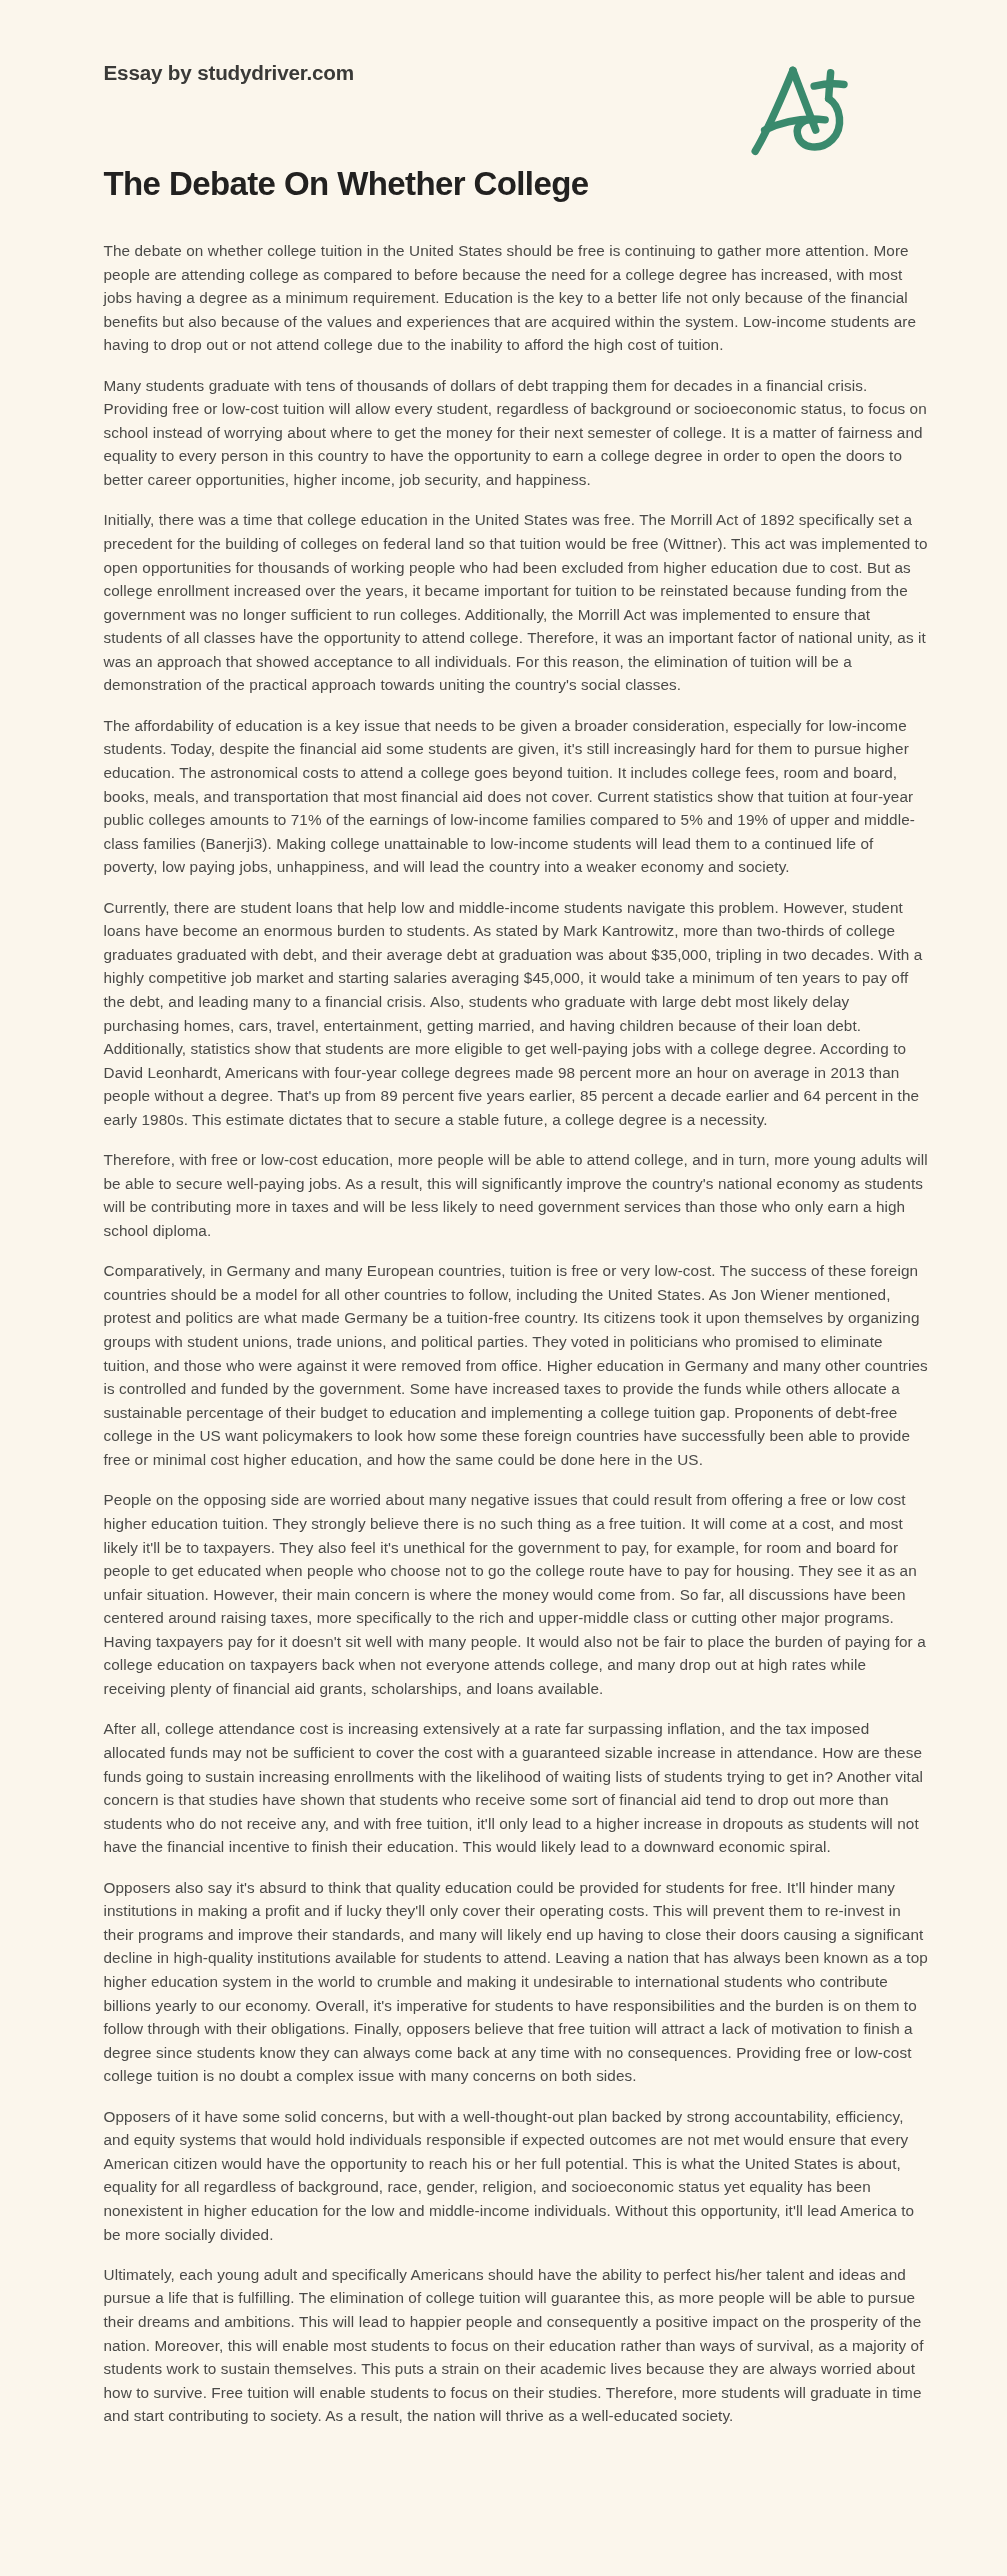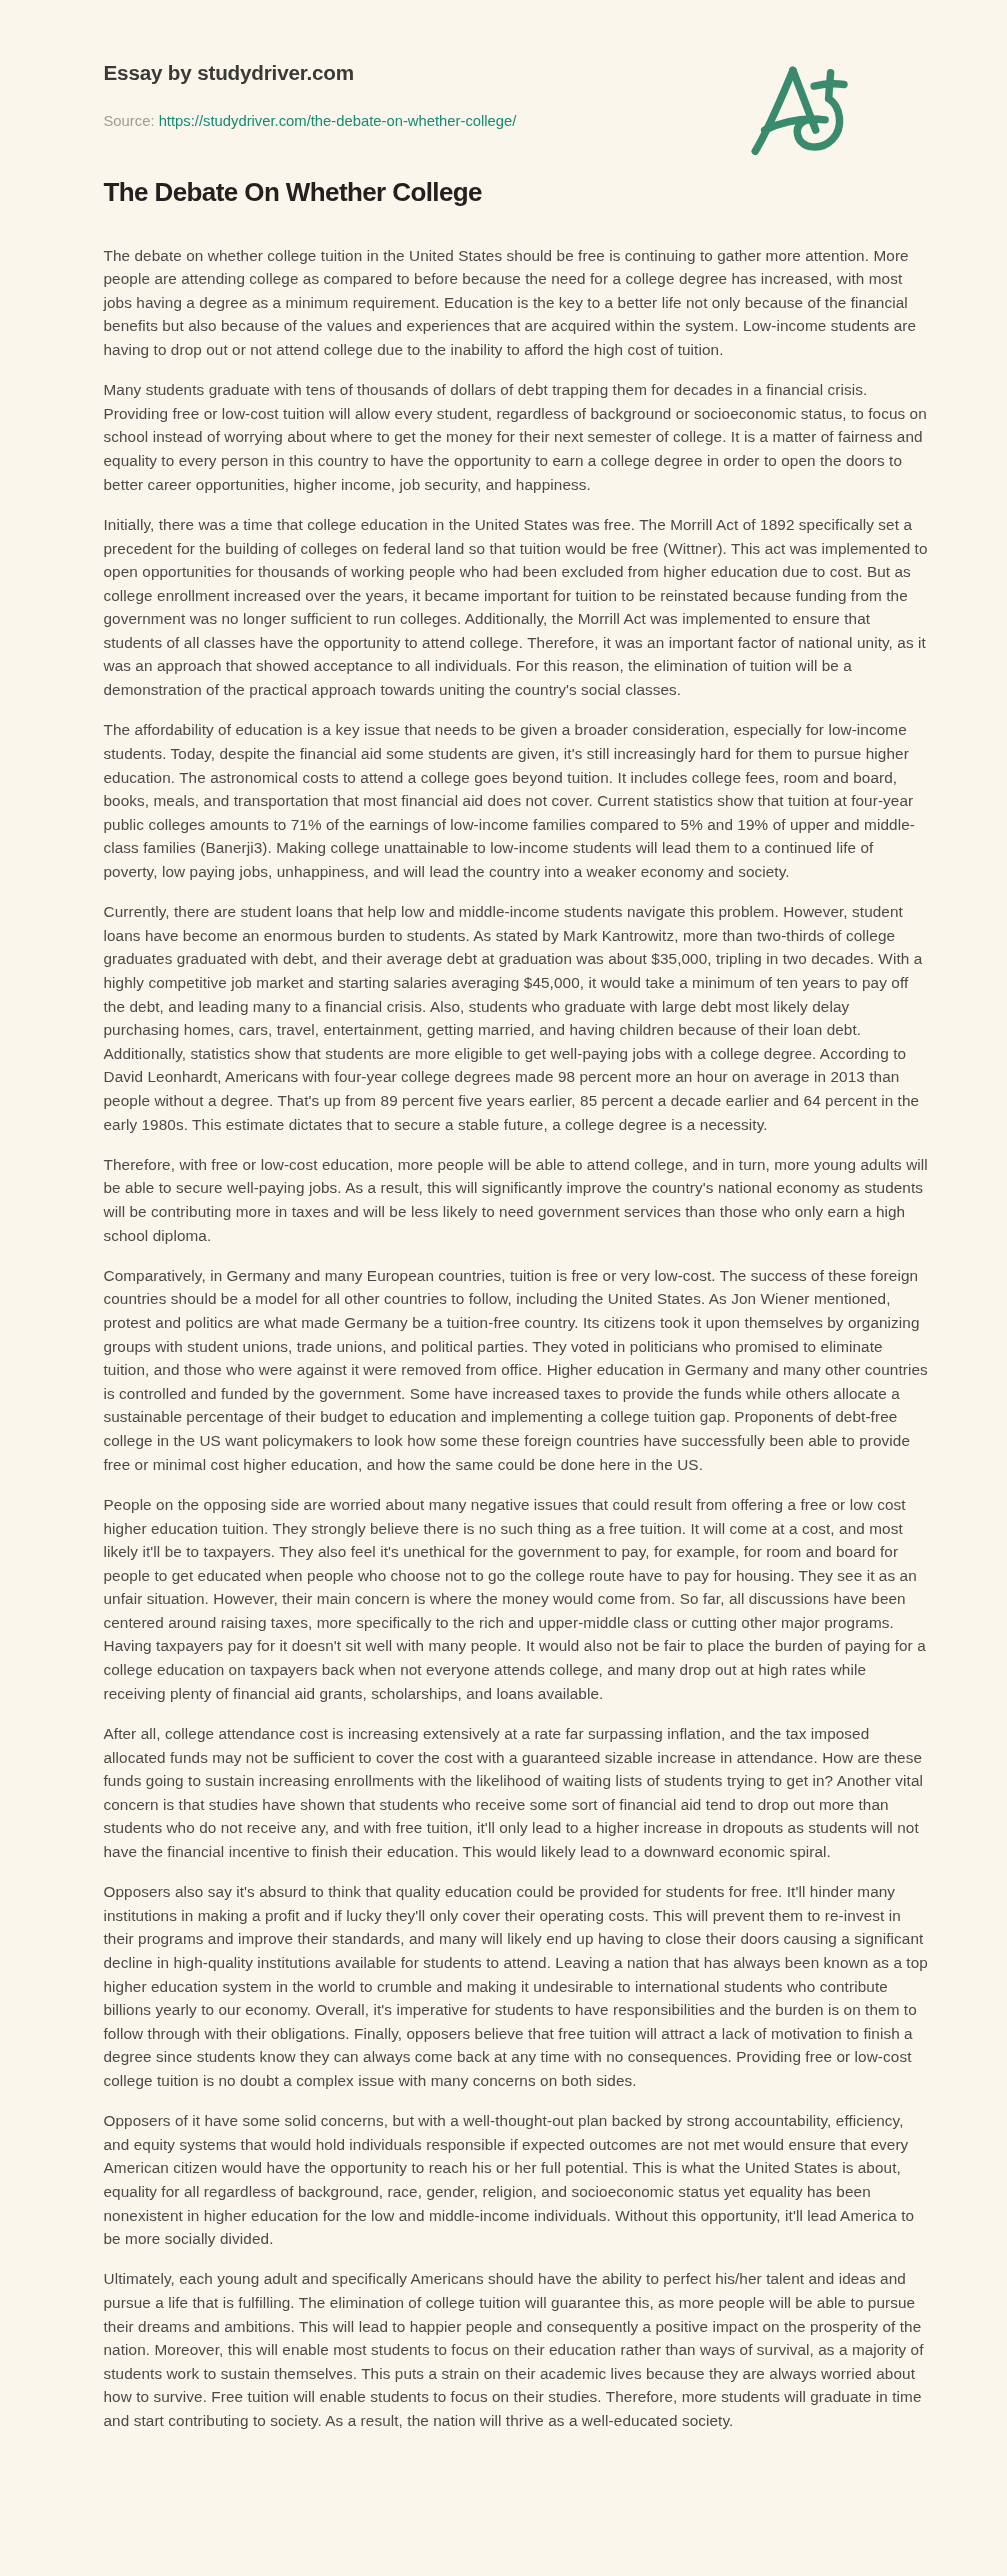--- a/index.html
+++ b/index.html
@@ -36,22 +36,22 @@
   }
   .logo {
     position: absolute;
     top: 57px;
     right: 51px;
     width: 106px;
     height: 110px;
   }
   .logo svg { width: 100%; height: 100%; }
   .essay-title {
-    margin-top: 48px;
-    font-size: 26px;
+    margin-top: 80px;
+    font-size: 33px;
     font-weight: bold;
     color: #222120;
     letter-spacing: -0.6px;
   }
   .essay-body {
     margin-top: 36px;
     padding-bottom: 29.5px;
   }
   .para {
     font-size: 15.3px;
@@ -74,24 +74,20 @@
       <path d="M104,20 C103,31 102,43 101.5,53"></path>
       <path d="M83,37 C96,34 109,33 121,35"></path>
       <path d="M101.5,53 C117,63 121,90 106,105 C92,119 66,118 62,99 C59,86 71,77 84,81"></path>
     </svg>
   </div>
 
   <div class="content">
 
     <div class="byline">Essay by studydriver.com</div>
 
-    <div class="source-row">
-      <span>Source:</span>
-      <a href="#">https://studydriver.com/the-debate-on-whether-college/</a>
-    </div>
 
     <h1 class="essay-title">The Debate On Whether College</h1>
 
     <div class="essay-body">
         <p class="para">The debate on whether college tuition in the United States should be free is continuing to gather more attention. More people are attending college as compared to before because the need for a college degree has increased, with most jobs having a degree as a minimum requirement. Education is the key to a better life not only because of the financial benefits but also because of the values and experiences that are acquired within the system. Low-income students are having to drop out or not attend college due to the inability to afford the high cost of tuition.</p>
         <p class="para">Many students graduate with tens of thousands of dollars of debt trapping them for decades in a financial crisis. Providing free or low-cost tuition will allow every student, regardless of background or socioeconomic status, to focus on school instead of worrying about where to get the money for their next semester of college. It is a matter of fairness and equality to every person in this country to have the opportunity to earn a college degree in order to open the doors to better career opportunities, higher income, job security, and happiness.</p>
         <p class="para">Initially, there was a time that college education in the United States was free. The Morrill Act of 1892 specifically set a precedent for the building of colleges on federal land so that tuition would be free (Wittner). This act was implemented to open opportunities for thousands of working people who had been excluded from higher education due to cost. But as college enrollment increased over the years, it became important for tuition to be reinstated because funding from the government was no longer sufficient to run colleges. Additionally, the Morrill Act was implemented to ensure that students of all classes have the opportunity to attend college. Therefore, it was an important factor of national unity, as it was an approach that showed acceptance to all individuals. For this reason, the elimination of tuition will be a demonstration of the practical approach towards uniting the country's social classes.</p>
         <p class="para">The affordability of education is a key issue that needs to be given a broader consideration, especially for low-income students. Today, despite the financial aid some students are given, it's still increasingly hard for them to pursue higher education. The astronomical costs to attend a college goes beyond tuition. It includes college fees, room and board, books, meals, and transportation that most financial aid does not cover. Current statistics show that tuition at four-year public colleges amounts to 71% of the earnings of low-income families compared to 5% and 19% of upper and middle-class families (Banerji3). Making college unattainable to low-income students will lead them to a continued life of poverty, low paying jobs, unhappiness, and will lead the country into a weaker economy and society.</p>
         <p class="para">Currently, there are student loans that help low and middle-income students navigate this problem. However, student loans have become an enormous burden to students. As stated by Mark Kantrowitz, more than two-thirds of college graduates graduated with debt, and their average debt at graduation was about $35,000, tripling in two decades. With a highly competitive job market and starting salaries averaging $45,000, it would take a minimum of ten years to pay off the debt, and leading many to a financial crisis. Also, students who graduate with large debt most likely delay purchasing homes, cars, travel, entertainment, getting married, and having children because of their loan debt. Additionally, statistics show that students are more eligible to get well-paying jobs with a college degree. According to David Leonhardt, Americans with four-year college degrees made 98 percent more an hour on average in 2013 than people without a degree. That's up from 89 percent five years earlier, 85 percent a decade earlier and 64 percent in the early 1980s. This estimate dictates that to secure a stable future, a college degree is a necessity.</p>
         <p class="para">Therefore, with free or low-cost education, more people will be able to attend college, and in turn, more young adults will be able to secure well-paying jobs. As a result, this will significantly improve the country's national economy as students will be contributing more in taxes and will be less likely to need government services than those who only earn a high school diploma.</p>

